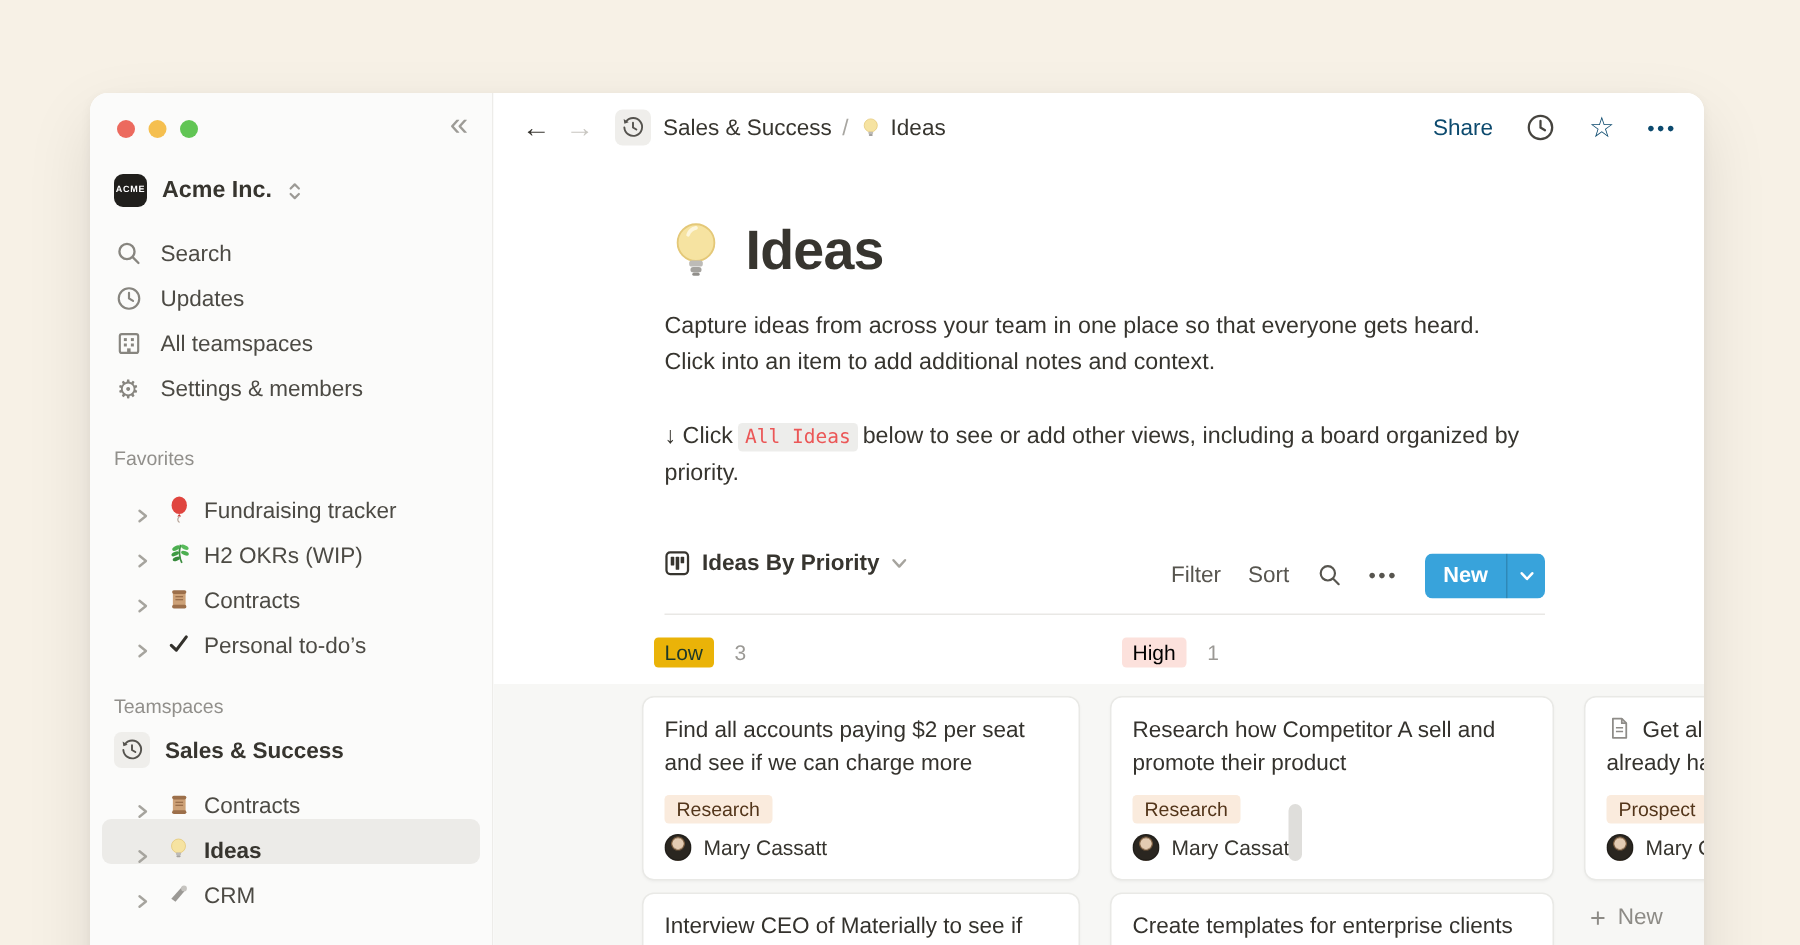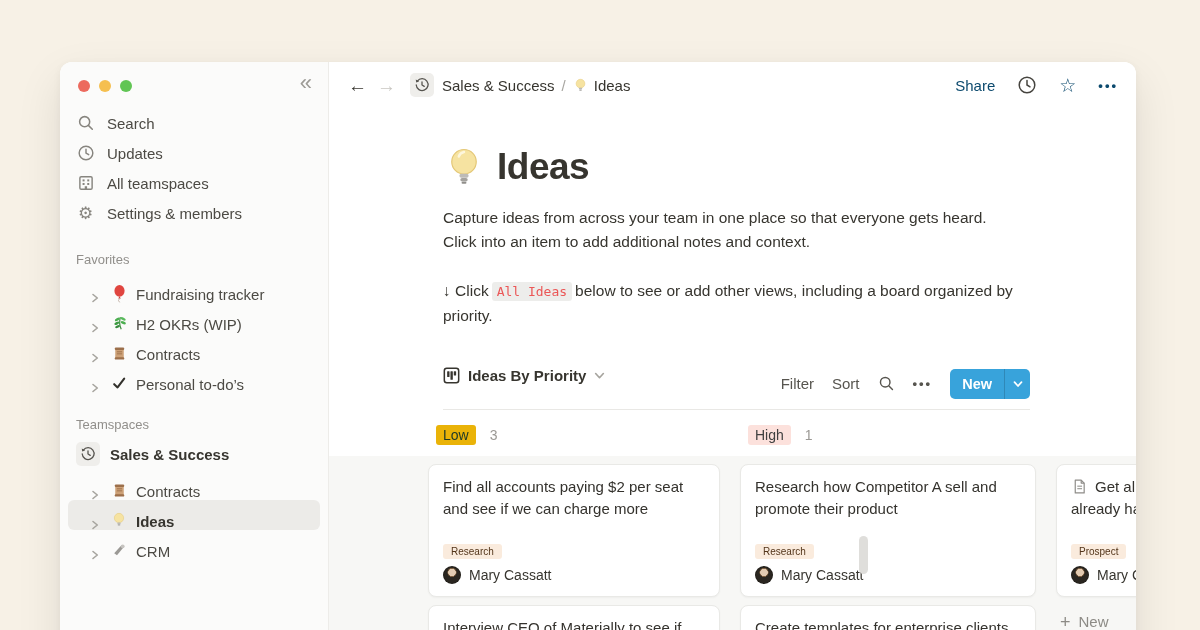--- a/index.html
+++ b/index.html
@@ -74,30 +74,30 @@
   .new-btn { display:flex; align-items:stretch; height:30px; border-radius:5px; overflow:hidden; cursor:pointer; }
   .new-btn .label { background:var(--accent); color:#fff; font-size:14.5px; font-weight:700; display:flex; align-items:center; padding:0 12px; }
   .new-btn .dd { background:var(--accent); border-left:1px solid rgba(0,0,0,.16); width:26px; display:flex; align-items:center; justify-content:center; color:#fff; }
   
   .board-headers { display:flex; padding-left:99px; margin-top:15px; margin-bottom:11px; }
   .bcol-h { flex:none; display:flex; align-items:center; padding-left:8px; }
   .bcol-h.w1{width:312px;} .bcol-h.w2{width:316px;} .bcol-h.w3{width:296px;}
   .pill { font-size:14px; font-weight:500; padding:2px 7px; border-radius:3px; }
   .pill.green { background:#eab308; color:#1D3829; }
   .pill.yellow { background:#FAEBC9; color:#42301C; }
-  .pill.red { background:#FCE1DC; color:#404040; }
+  .pill.red { background:#FCE1DC; color:#000000; }
   .count { font-size:14px; color:#9B9995; margin-left:14px; }
   .board-body { flex:1; background:#F7F7F5; padding:8px 0 0 99px; display:flex; gap:20px; overflow:hidden; position:relative; }
   .bcol { flex:none; display:flex; flex-direction:column; gap:8px; }
   .bcol.c1{width:292px;} .bcol.c2{width:296px;} .bcol.c3{width:296px;}
   .card { background:#fff; border:1px solid #E9E9E6; border-radius:8px; padding:11px 14px 12px 14px;
           box-shadow:0 1px 2px rgba(0,0,0,.04); cursor:pointer; }
   .card-title { font-size:15px; font-weight:500; color:#34322D; line-height:1.5; }
   .card-title .doc-ic { display:inline-flex; vertical-align:-3px; margin-right:7px; }
-  .tag { display:inline-block; margin-top:23px; font-size:10px; padding:2px 8px; border-radius:3px; }
+  .tag { display:inline-block; margin-top:9px; font-size:13px; padding:2px 8px; border-radius:3px; }
   .tag.tan { background:#FAEBDD; color:#53351A; }
   .person { display:flex; align-items:center; gap:8px; margin-top:7px; }
   .avatar { width:18px; height:18px; border-radius:50%; flex:none;
             background:radial-gradient(circle at 50% 34%, #E3CBB2 0 27%, #7A5C3E 30% 33%, #2A2620 36%);
             border:.5px solid rgba(0,0,0,.2); }
   .person-name { font-size:14px; color:#37352F; white-space:nowrap; }
   .add-new { display:flex; align-items:center; gap:8px; color:#8D8B86; font-size:15px; margin-top:8px; padding-left:4px; cursor:pointer; }
   .add-new .plus { font-size:18px; line-height:1; }
   .scroll-thumb { position:absolute; left:530px; top:80px; width:9px; height:38px; background:#DFDEDB; border-radius:5px; }
   .nowrap { white-space:nowrap; }
@@ -108,20 +108,29 @@
 <div class="window" style="--accent:#38A3DB">
 
   <div class="sidebar">
     <div class="traffic">
       <span class="dot red"></span>
       <span class="dot yellow"></span>
       <span class="dot green"></span>
     </div>
     <span class="collapse">«</span>
 
+    <div class="ws-row">
+      <span class="ws-logo">
+          <span>ACME</span>
+        </span>
+      <span class="ws-name">Acme Inc.</span>
+      <svg width="11" height="15" viewBox="0 0 12 16">
+        <path d="M3 6 L6 3 L9 6 M3 10 L6 13 L9 10" fill="none" stroke="#9C9A95" stroke-width="1.6" stroke-linecap="round" stroke-linejoin="round"></path>
+      </svg>
+    </div>
 
     <div class="menu">
       <div class="sb-item">
         <span class="icn">
           <svg width="18" height="18" viewBox="0 0 20 20">
               <circle cx="8.5" cy="8.5" r="5.6" fill="none" stroke="currentColor" stroke-width="1.7"></circle>
               <line x1="12.9" y1="12.9" x2="17" y2="17" stroke="currentColor" stroke-width="1.7" stroke-linecap="round"></line>
             </svg>
         </span>
         <span>Search</span>

